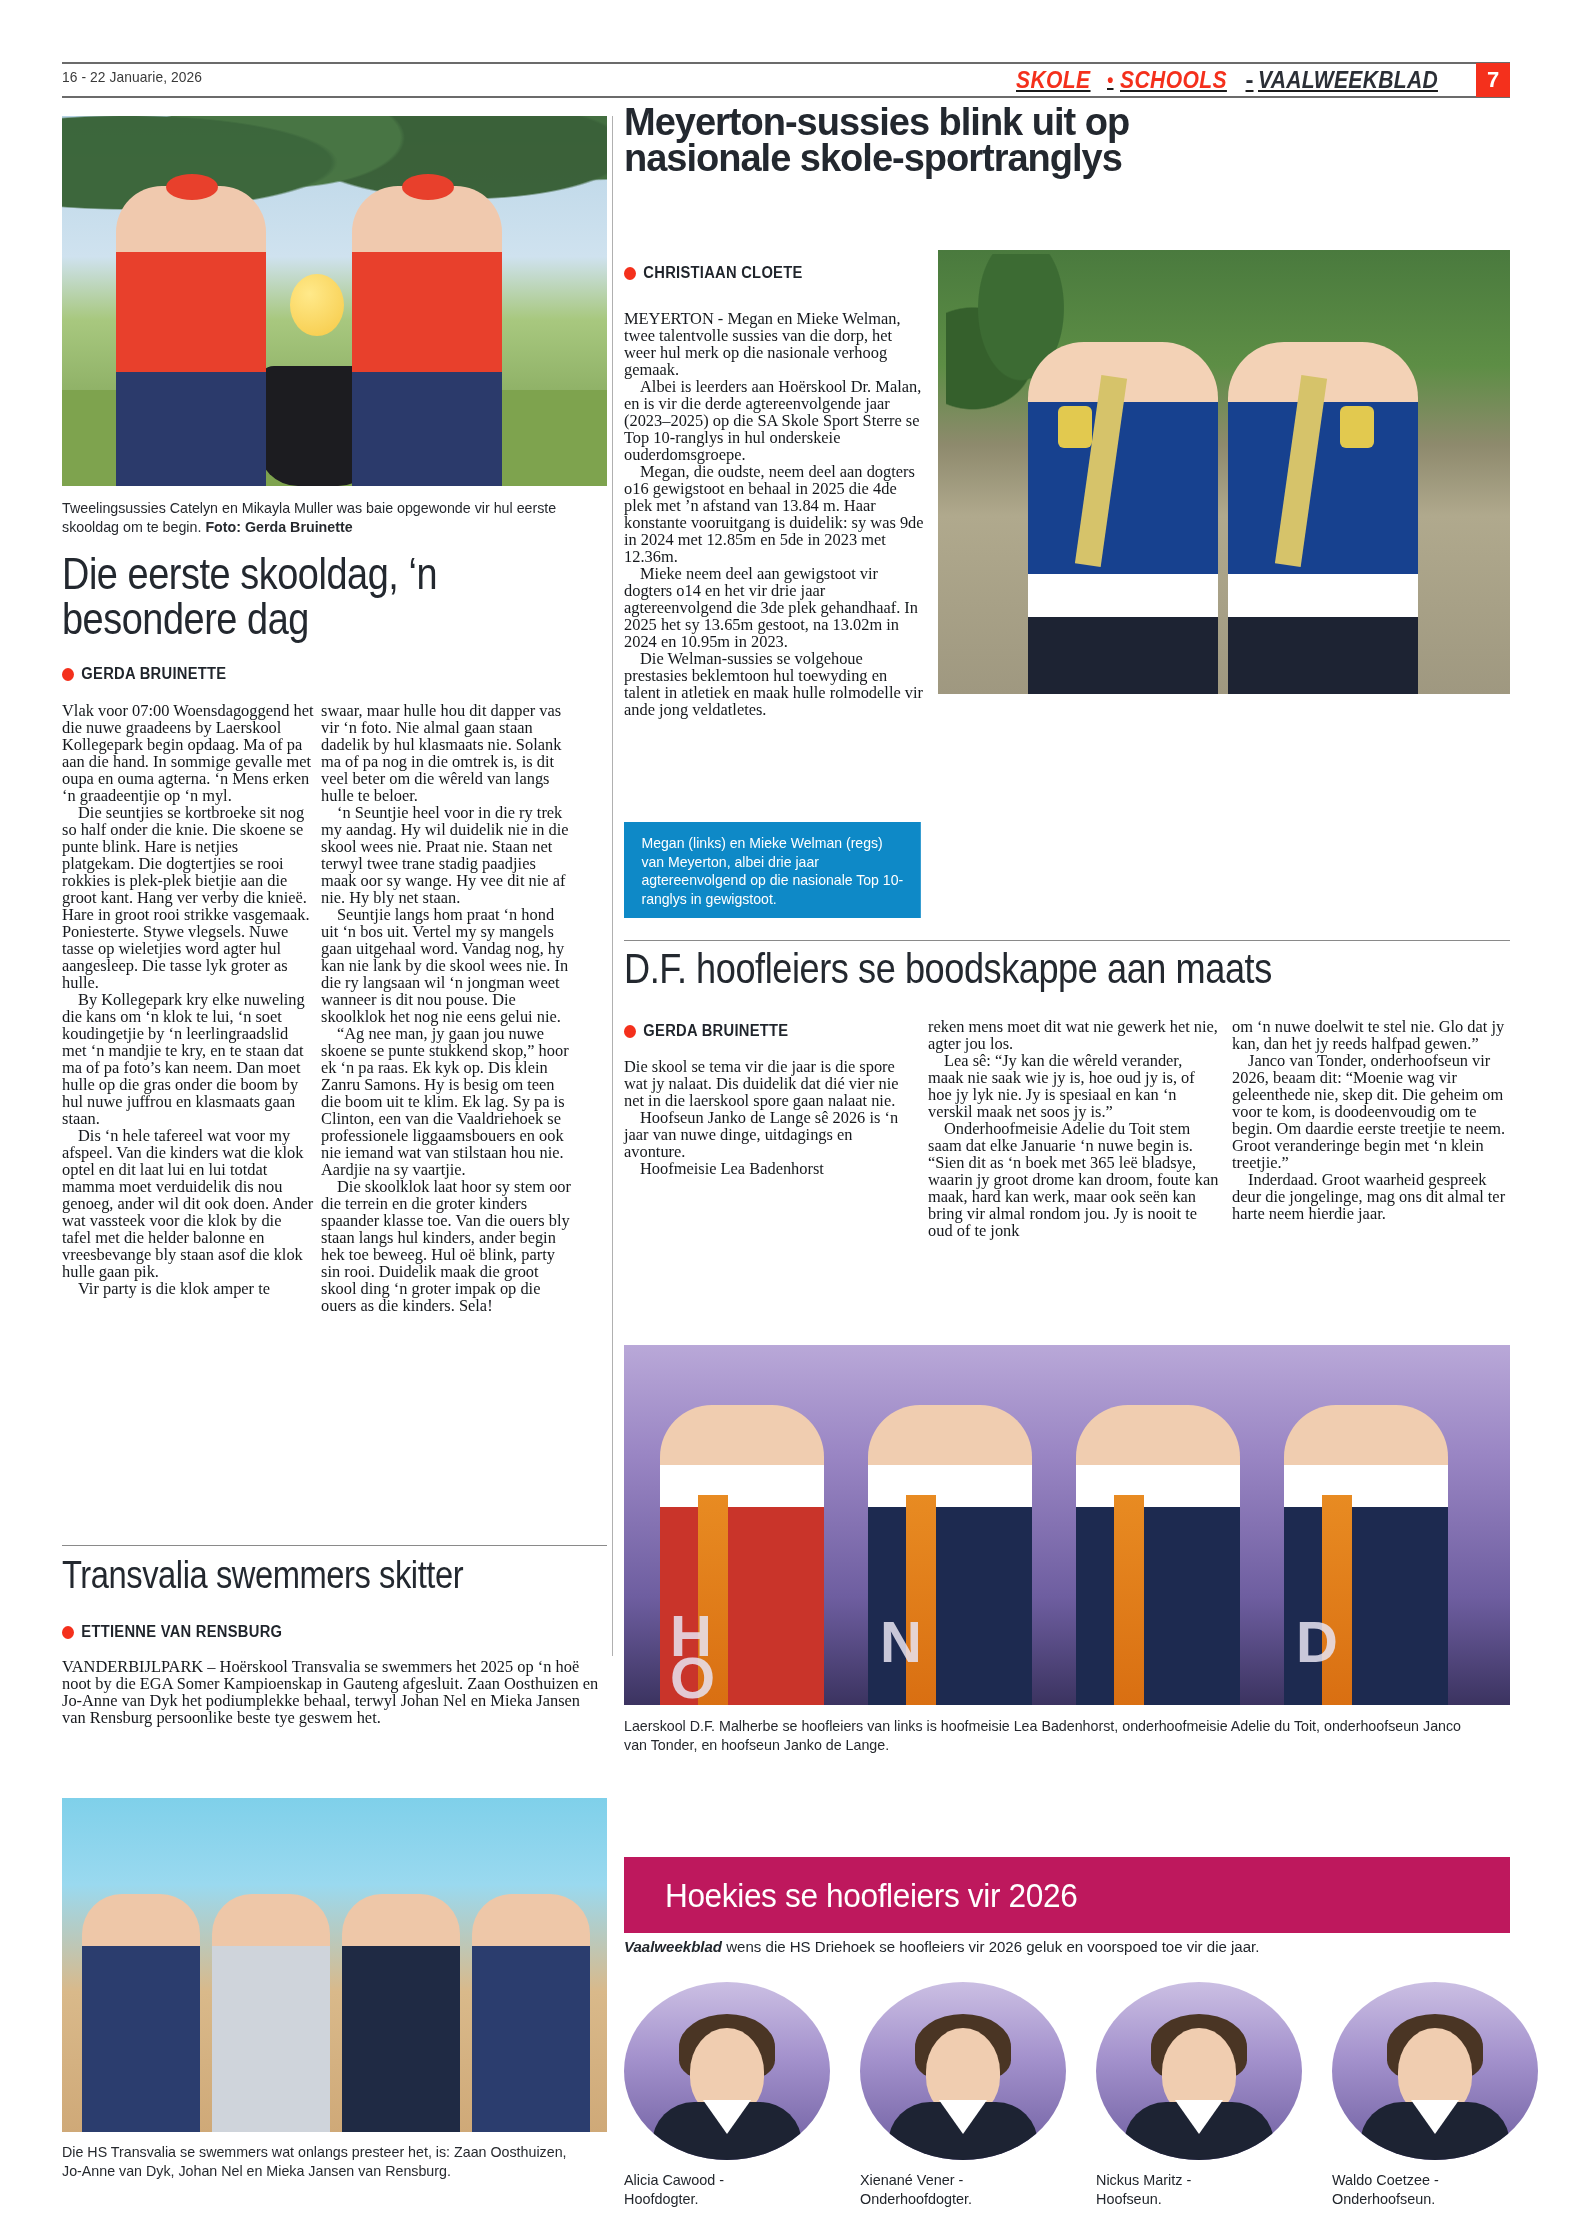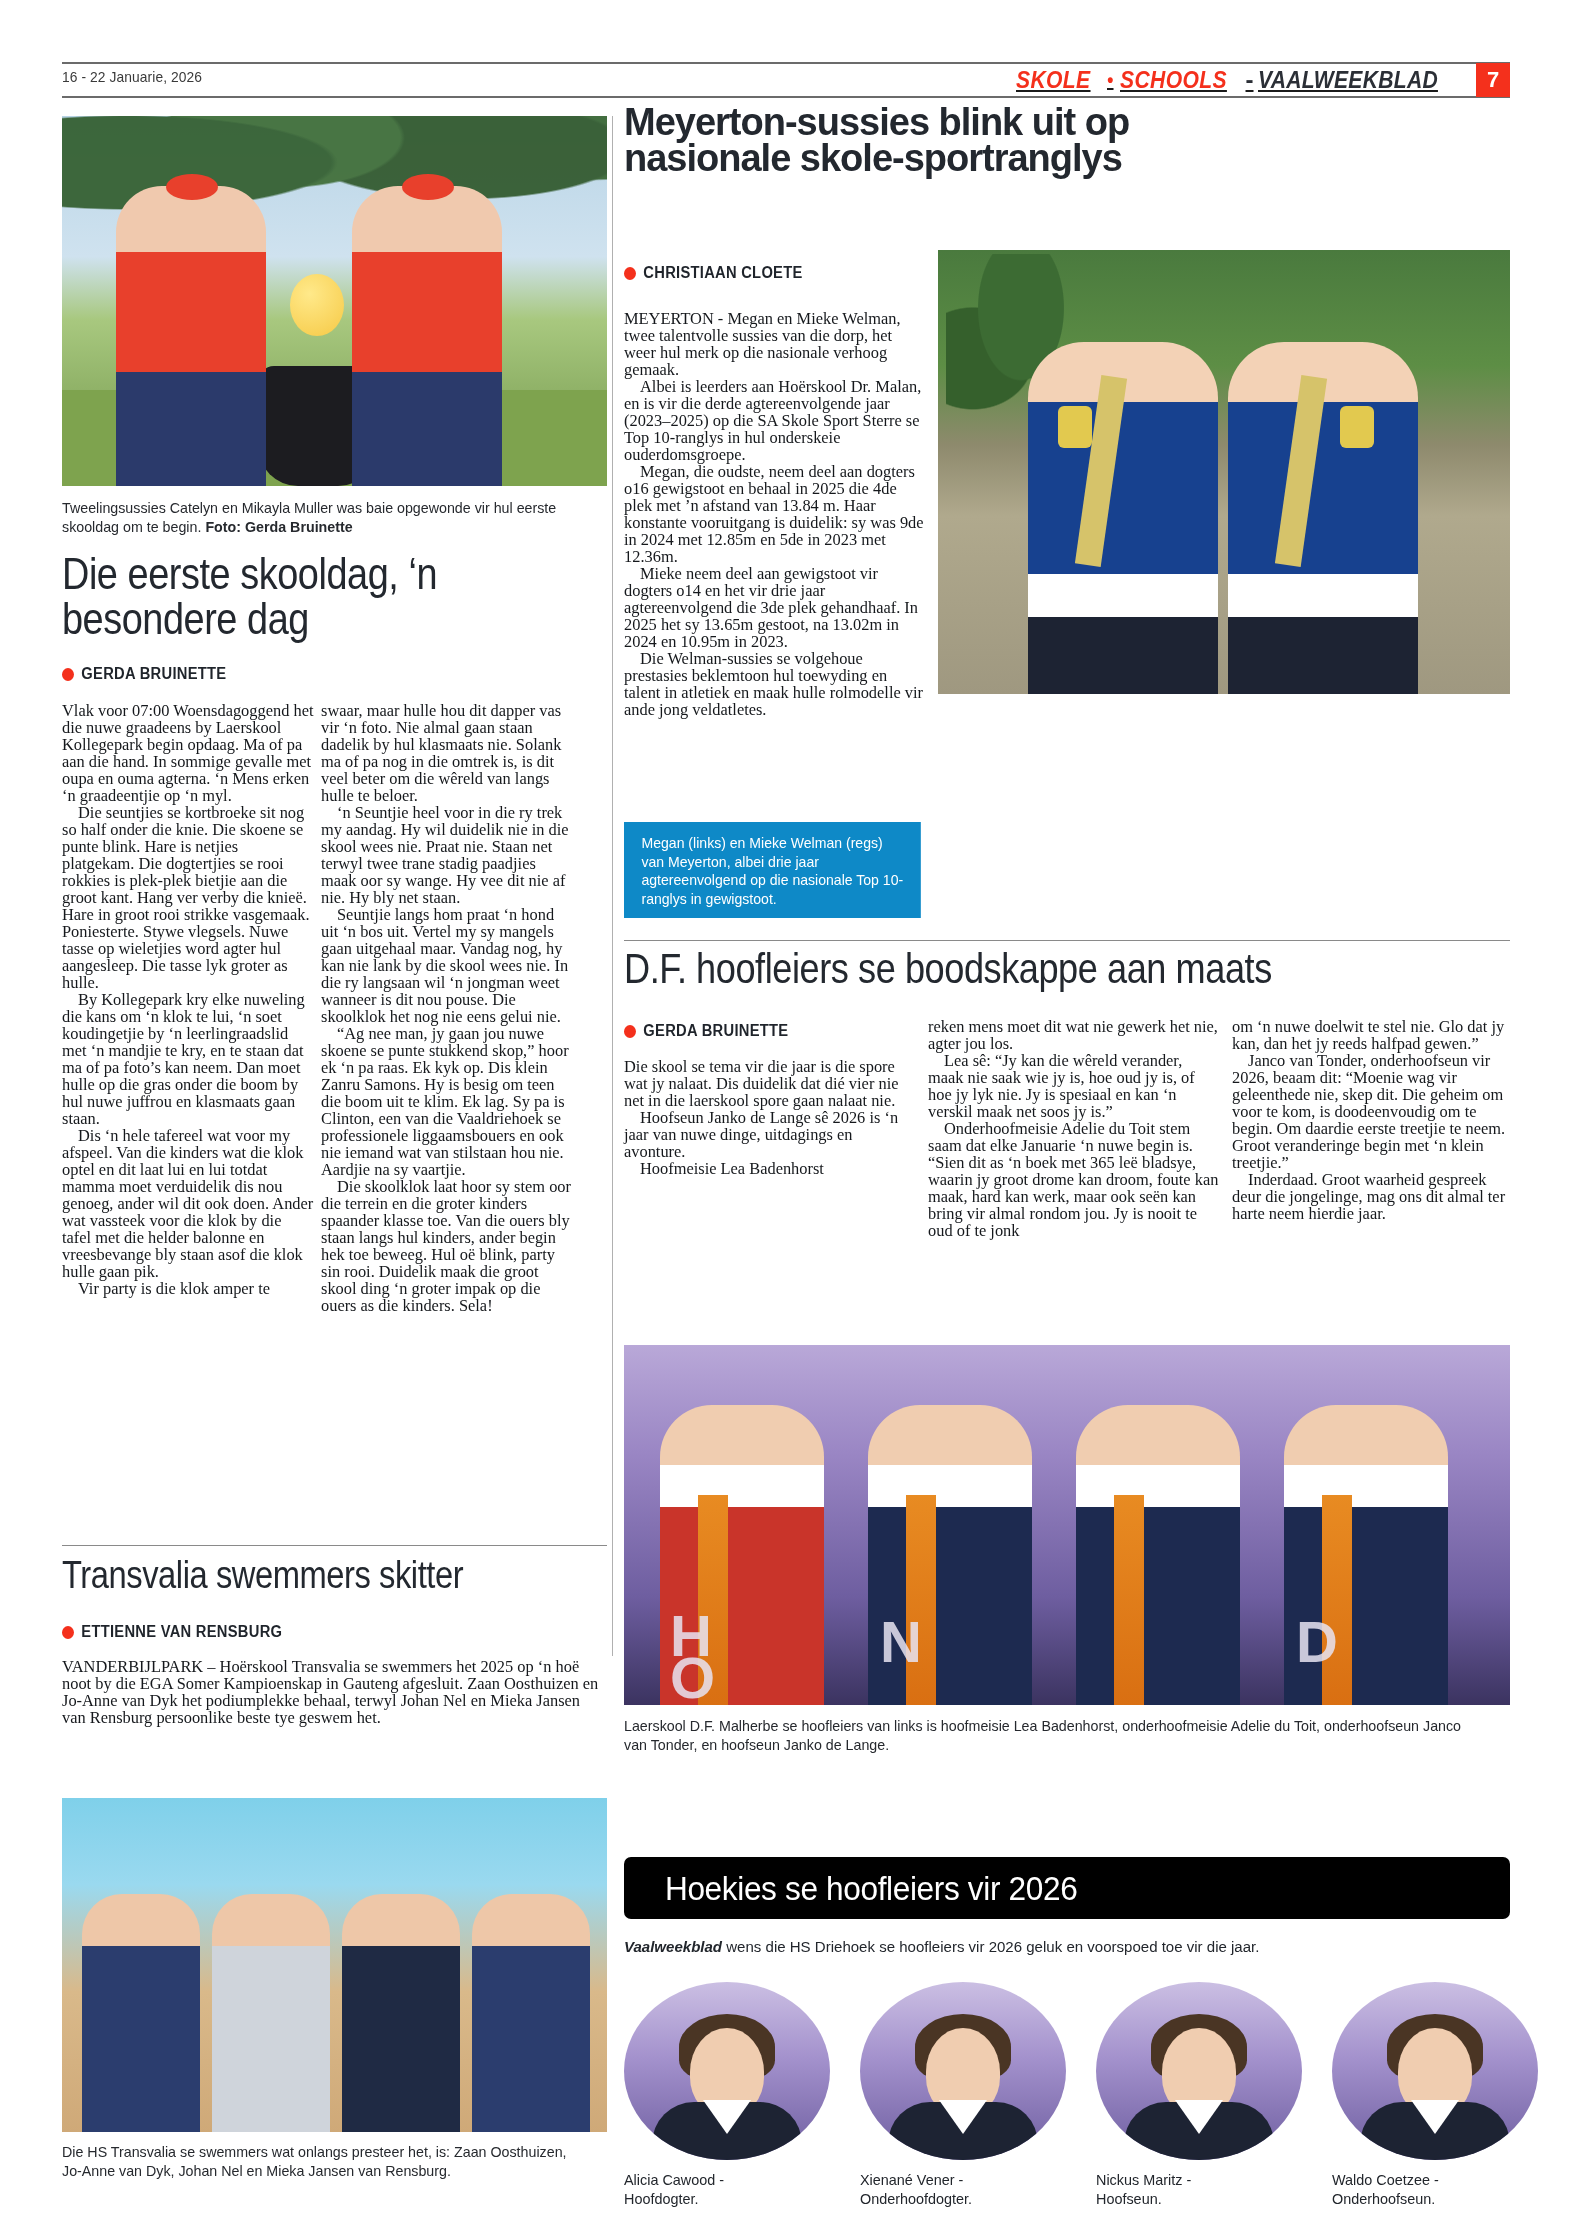--- a/index.html
+++ b/index.html
@@ -208,22 +208,22 @@
     position:absolute; bottom:0; width:118px; height:238px;
     border-radius:40px 40px 0 0;
   }
   #photo-swim .s1 { left:20px;  background:linear-gradient(180deg,#eec7a8 0 22%, #2b3d6e 22% 100%); }
   #photo-swim .s2 { left:150px; background:linear-gradient(180deg,#eec7a8 0 22%, #cfd4db 22% 100%); }
   #photo-swim .s3 { left:280px; background:linear-gradient(180deg,#eec7a8 0 22%, #1f2a44 22% 100%); }
   #photo-swim .s4 { left:410px; background:linear-gradient(180deg,#eec7a8 0 22%, #2b3d6e 22% 100%); }
 
   
   .purple-banner {
-    position:absolute; left:624px; top:1857px; width:886px; height:62px;
-    background:#000000; display:flex; align-items:center;border-radius:7px;
+    position:absolute; left:624px; top:1857px; width:886px; height:76px;
+    background:#be185d; display:flex; align-items:center;
   }
   .purple-banner .pb-text {
     color:#ffffff; font-family:"Liberation Sans", sans-serif;
     font-size:34px; letter-spacing:-0.4px; padding-left:44px;
     transform:scaleX(0.93); transform-origin:left center;
   }
   .purple-sub {
     position:absolute; left:624px; top:1938px; width:886px;
     font-family:"Liberation Sans", sans-serif; font-size:15.5px; color:#22262c;
     transform:scaleX(0.97); transform-origin:left top;
@@ -310,21 +310,21 @@
     <p>Vlak voor 07:00 Woensdagoggend het die nuwe graadeens by Laerskool Kollegepark begin opdaag. Ma of pa aan die hand. In sommige gevalle met oupa en ouma agterna. ‘n Mens erken ‘n graadeentjie op ‘n myl.</p>
     <p>Die seuntjies se kortbroeke sit nog so half onder die knie. Die skoene se punte blink. Hare is netjies platgekam. Die dogtertjies se rooi rokkies is plek-plek bietjie aan die groot kant. Hang ver verby die knieë. Hare in groot rooi strikke vasgemaak. Poniesterte. Stywe vlegsels. Nuwe tasse op wieletjies word agter hul aangesleep. Die tasse lyk groter as hulle.</p>
     <p>By Kollegepark kry elke nuweling die kans om ‘n klok te lui, ‘n soet koudingetjie by ‘n leerlingraadslid met ‘n mandjie te kry, en te staan dat ma of pa foto’s kan neem. Dan moet hulle op die gras onder die boom by hul nuwe juffrou en klasmaats gaan staan.</p>
     <p>Dis ‘n hele tafereel wat voor my afspeel. Van die kinders wat die klok optel en dit laat lui en lui totdat mamma moet verduidelik dis nou genoeg, ander wil dit ook doen. Ander wat vassteek voor die klok by die tafel met die helder balonne en vreesbevange bly staan asof die klok hulle gaan pik.</p>
     <p>Vir party is die klok amper te</p>
   </div>
 
   <div class="body-col" style="left:321px; top:702px; width:252px;">
     <p>swaar, maar hulle hou dit dapper vas vir ‘n foto. Nie almal gaan staan dadelik by hul klasmaats nie. Solank ma of pa nog in die omtrek is, is dit veel beter om die wêreld van langs hulle te beloer.</p>
     <p>‘n Seuntjie heel voor in die ry trek my aandag. Hy wil duidelik nie in die skool wees nie. Praat nie. Staan net terwyl twee trane stadig paadjies maak oor sy wange. Hy vee dit nie af nie. Hy bly net staan.</p>
-    <p>Seuntjie langs hom praat ‘n hond uit ‘n bos uit. Vertel my sy mangels gaan uitgehaal maar. Vandag nog, hy kan nie lank by die skool wees nie. In die ry langsaan wil ‘n jongman weet wanneer is dit nou pouse. Die skoolklok het nog nie eens gelui nie.</p>
+    <p>Seuntjie langs hom praat ‘n hond uit ‘n bos uit. Vertel my sy mangels gaan uitgehaal word. Vandag nog, hy kan nie lank by die skool wees nie. In die ry langsaan wil ‘n jongman weet wanneer is dit nou pouse. Die skoolklok het nog nie eens gelui nie.</p>
     <p>“Ag nee man, jy gaan jou nuwe skoene se punte stukkend skop,” hoor ek ‘n pa raas. Ek kyk op. Dis klein Zanru Samons. Hy is besig om teen die boom uit te klim. Ek lag. Sy pa is Clinton, een van die Vaaldriehoek se professionele liggaamsbouers en ook nie iemand wat van stilstaan hou nie. Aardjie na sy vaartjie.</p>
     <p>Die skoolklok laat hoor sy stem oor die terrein en die groter kinders spaander klasse toe. Van die ouers bly staan langs hul kinders, ander begin hek toe beweeg. Hul oë blink, party sin rooi. Duidelik maak die groot skool ding ‘n groter impak op die ouers as die kinders. Sela!</p>
   </div>
 
   <div class="rule" style="left:62px; top:1545px; width:545px;"></div>
   <div class="vrule" style="left:612px; top:116px; height:1540px;"></div>
 
   <div class="headline cond" style="position:absolute; left:62px; top:1556px; width:660px; font-size:38px;">Transvalia swemmers skitter</div>
 
   <div class="kicker" style="position:absolute; left:62px; top:1623px;">

